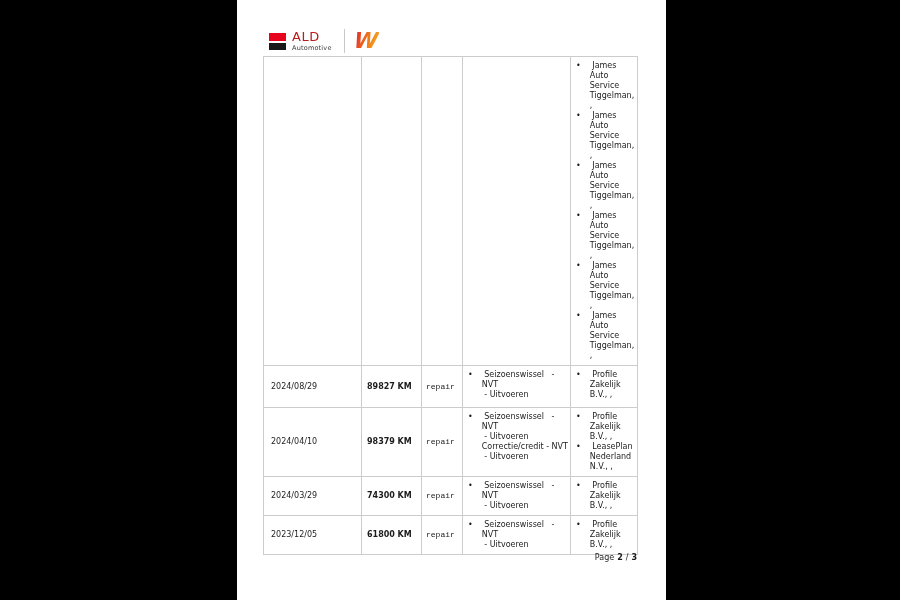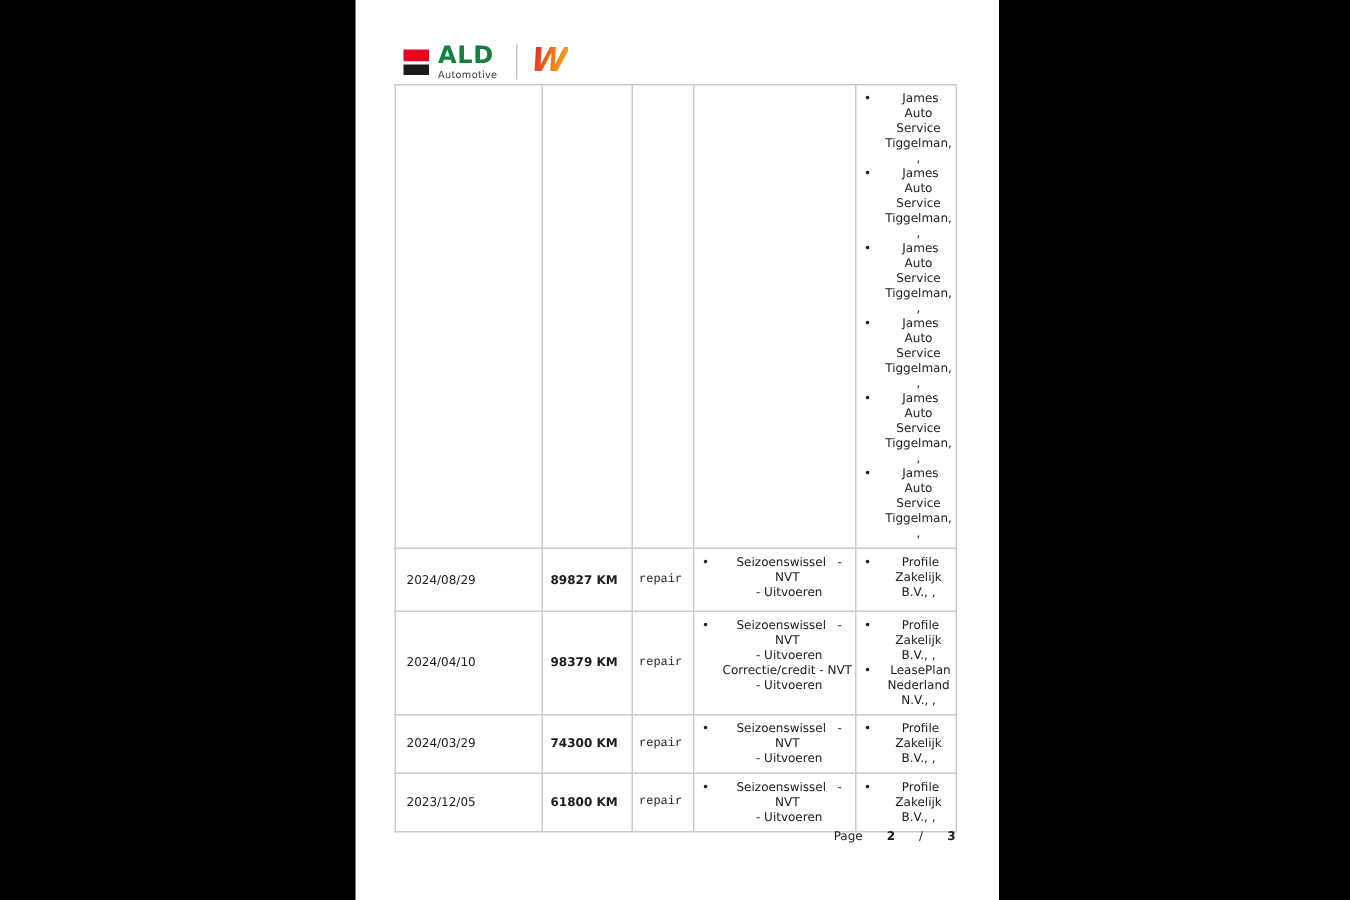--- a/index.html
+++ b/index.html
@@ -24,21 +24,21 @@
   }
   .ald-mark {
     width: 17px; height: 17px;
     display: flex; flex-direction: column;
     margin-right: 6px;
   }
   .ald-mark .red { height: 8px; background: #e9041e; }
   .ald-mark .stripe { height: 2px; background: #ffffff; }
   .ald-mark .black { flex: 1; background: #1a1a1a; }
   .ald-text { line-height: 1; }
-  .ald-name { font-size: 16px; font-weight: bold; color: #15803d; letter-spacing: 0.5px; }
+  .ald-name { font-size: 13px; font-weight: normal; color: #b91c1c; letter-spacing: 0.5px; }
   .ald-sub { font-size: 6.5px; color: #3a3a3a; margin-top: 2px; letter-spacing: 0.2px; }
   .hdr-divider { width: 1px; height: 24px; background: #c9c9c9; margin: 0 9px 0 12px; }
   .w-logo {
     font-size: 22px; font-weight: bold; font-style: italic;
     background: linear-gradient(100deg, #e0332b 10%, #f07818 55%, #f5a11d 90%);
     -webkit-background-clip: text; background-clip: text;
     color: transparent;
     transform: skewX(-6deg);
     line-height: 22px;
   }
@@ -51,27 +51,27 @@
     font-size: 8px; line-height: 10px; color: #1c1c1c;
   }
   table.svc td { border: 1px solid #cccccc; overflow: hidden; }
   td.c-date { padding: 2px 2px 2px 7px; vertical-align: middle; }
   td.c-km   { padding: 2px 2px 2px 5px; vertical-align: middle; font-weight: bold; }
   td.c-type { padding: 2px 2px 2px 4px; vertical-align: middle; font-family: Liberation Mono, monospace; }
   td.c-list { padding: 4px 2px 4px 5px; vertical-align: top; }
   ul.cell-list { margin: 0; padding: 0; list-style: none; }
   ul.cell-list li { display: flex; margin: 0; }
   .bullet { flex: 0 0 4px; margin-right: 9px; font-size: 8px; line-height: 10px; }
-  .li-lines { flex: 1; min-width: 0; text-align: center; }
+  .li-lines { flex: 1; min-width: 0; }
   .line { white-space: pre-wrap; }
   
   .pagenum {
     position: absolute; top: 553px; right: 29px;
     font-size: 8px; color: #1c1c1c;
-    display: inline-flex; gap: 16px;
+    display: inline-flex; gap: 3px;
   }
   .pagenum .b { font-weight: bold; }
 </style>
 </head>
 <body>
 
 <div class="page">
 
   <div class="hdr">
     <div class="ald-mark">

